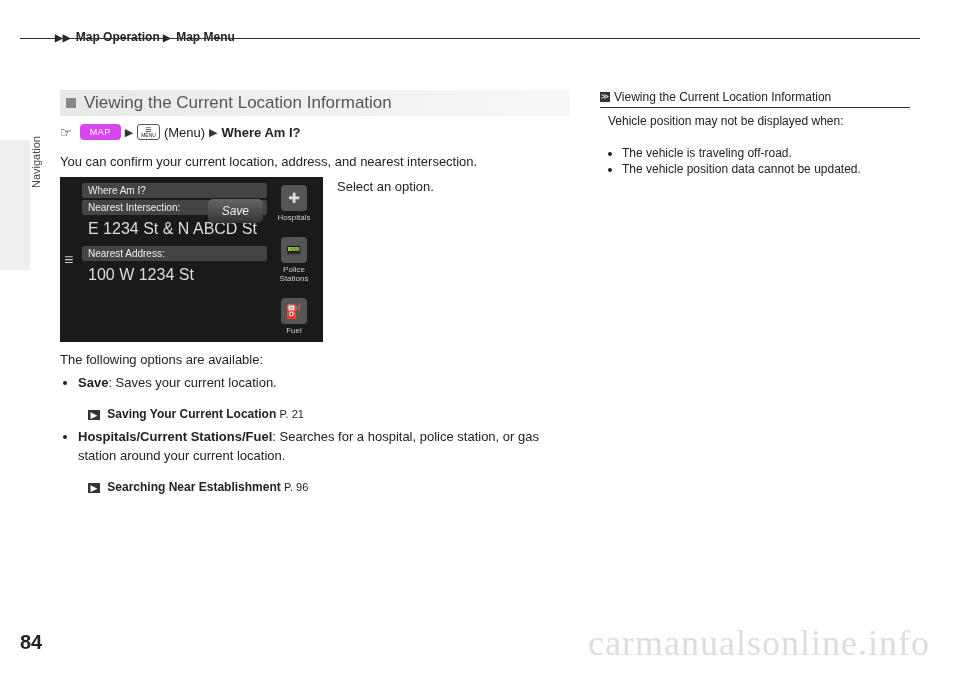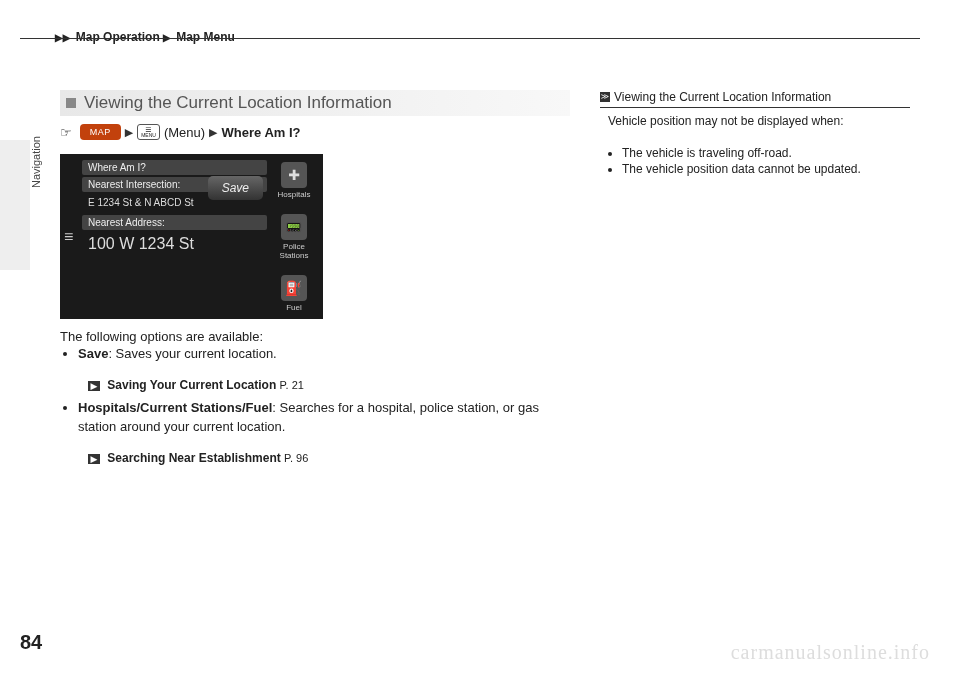--- a/index.html
+++ b/index.html
@@ -79,21 +79,21 @@
       gap: 4px;
     }
     .path-line .hand {
       font-size: 13px;
       margin-right: 4px;
     }
     .map-btn {
       display: inline-flex;
       align-items: center;
       justify-content: center;
-      background: #c2410c;
+      background: #d946ef;
       color: white;
       font-size: 9px;
       padding: 3px 10px;
       border-radius: 4px;
       letter-spacing: 0.5px;
     }
     .menu-btn {
       display: inline-flex;
       align-items: center;
       justify-content: center;
@@ -191,20 +191,21 @@
     .nav-screenshot .side-icon .cap {
       font-size: 8px;
       color: #ccc;
     }
     .step-text {
       font-size: 13px;
       padding-top: 2px;
     }
     .opts-intro {
       font-size: 13px;
+      margin-bottom: 6px;
     }
     .opts-list {
       list-style: disc;
       padding-left: 18px;
       font-size: 13px;
     }
     .opts-list li { margin-bottom: 4px; line-height: 1.5; }
     .xref {
       font-size: 12px;
       margin-top: 12px;
@@ -259,21 +260,21 @@
       position: absolute;
       bottom: 24px;
       left: 20px;
       font-weight: bold;
       font-size: 20px;
     }
     .watermark {
       position: absolute;
       bottom: 14px;
       right: 30px;
-      font-size: 20px;
+      font-size: 36px;
       color: #ddd;
       font-family: Georgia, serif;
       letter-spacing: 1px;
       text-align: right;
     }
     b { font-weight: bold; }
   </style>
 </head>
 <body>
 
@@ -301,28 +302,29 @@
     <span class="path-arrow">▶</span>
     <span class="menu-btn">
       <span style="font-size:7px;">☰</span>
       <span style="font-size:5px;">MENU</span>
     </span>
     <span>(Menu)</span>
     <span class="path-arrow">▶</span>
     <b>Where Am I?</b>
   </div>
 
+  <div class="intro-text">You can confirm your current location, address, and nearest intersection.</div>
 
   <div class="screenshot-row">
     <div class="nav-screenshot">
       <div class="hamburger">≡</div>
       <div class="content">
         <div class="label-bar">Where Am I?</div>
         <div class="label-bar">Nearest Intersection:</div>
-        <div class="data-block" style="font-size:10px">E 1234 St &amp; N ABCD St</div>
+        <div class="data-block" style="font-size:16px">E 1234 St &amp; N ABCD St</div>
         <div class="label-bar">Nearest Address:</div>
         <div class="data-block" style="font-size:16px">
           <div>100 W 1234 St</div>
         </div>
       </div>
       <div class="save-btn">Save</div>
       <div class="side-icons">
         <div class="side-icon">
           <div class="glyph">✚</div>
           <div class="cap">Hospitals</div>
@@ -330,20 +332,21 @@
         <div class="side-icon">
           <div class="glyph">📟</div>
           <div class="cap">Police Stations</div>
         </div>
         <div class="side-icon">
           <div class="glyph">⛽</div>
           <div class="cap">Fuel</div>
         </div>
       </div>
     </div>
+    <div class="step-text">Select an option.</div>
   </div>
 
   <div class="opts-intro">The following options are available:</div>
   <ul class="opts-list">
     <li>
       <b>Save</b><span>: Saves your current location.</span>
       <div class="xref">
         <span class="xarrow">▶</span>
         <b>Saving Your Current Location</b>
         <span class="pnum">P. 21</span>

